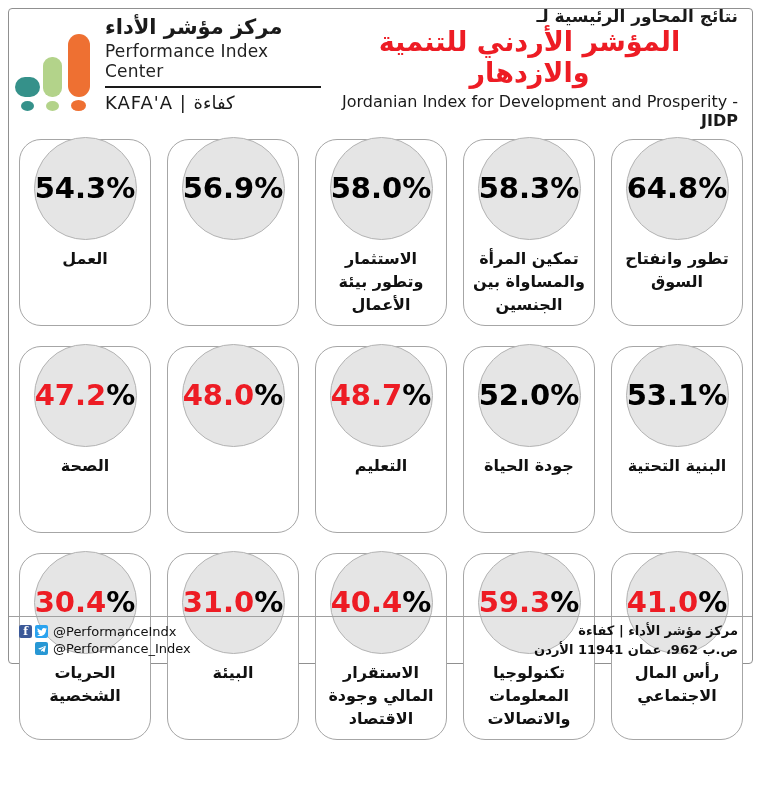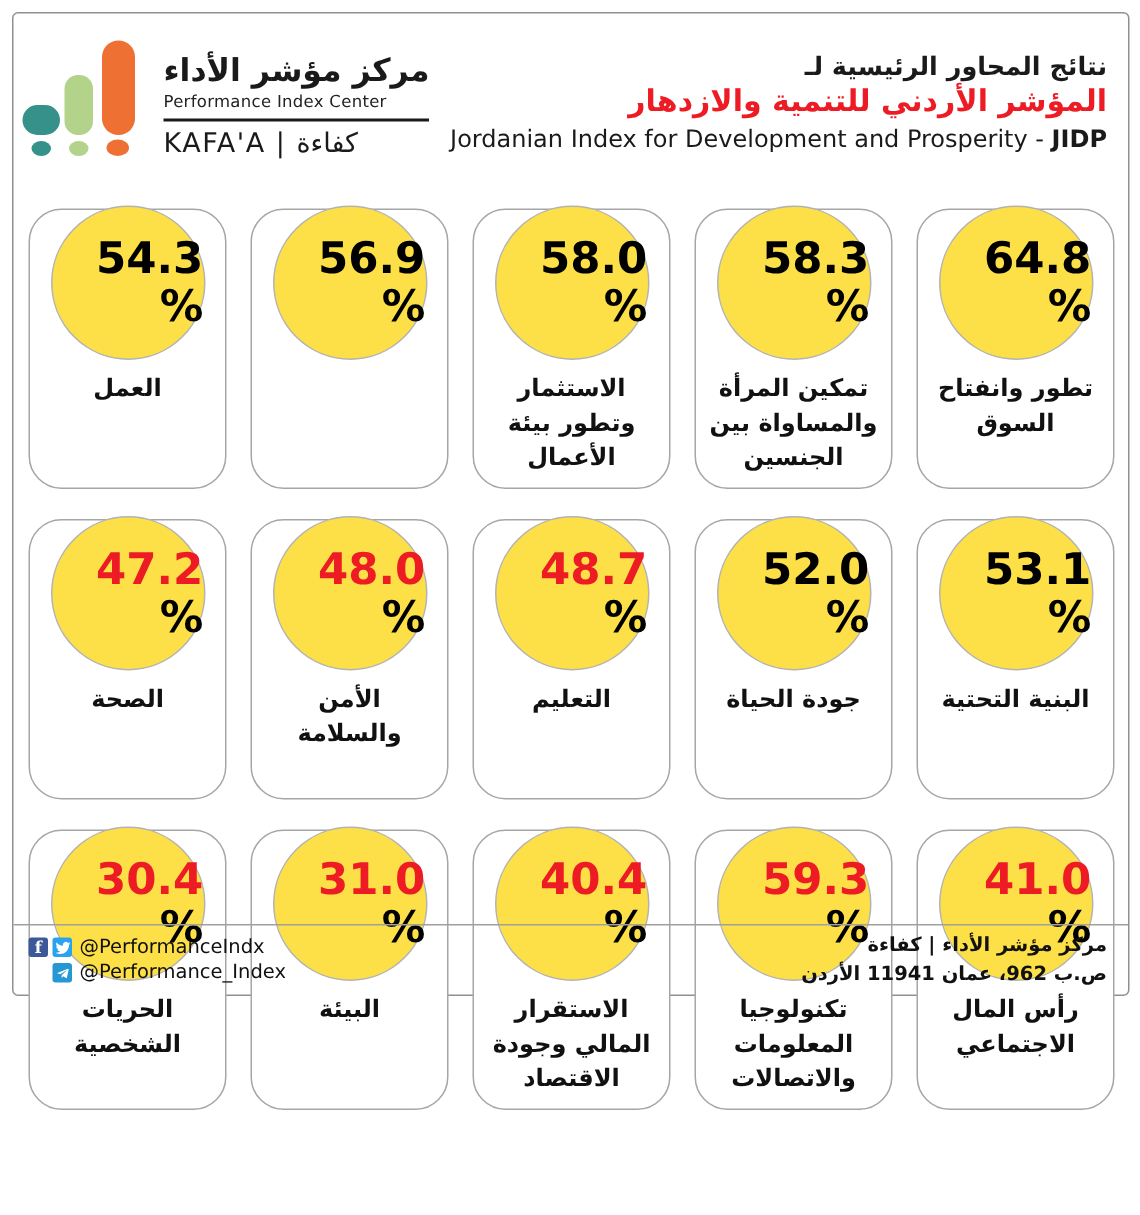--- a/index.html
+++ b/index.html
@@ -16,39 +16,39 @@
   .logo-bars { position:relative; width:80px; height:88px; }
   .logo-bars div { position:absolute; }
   .bar-teal   { left:0;  top:48px; width:25px; height:20px; border-radius:10px; }
   .dot-teal   { left:6px;  top:72px; width:13px; height:10px; border-radius:50%; }
   .bar-green  { left:28px; top:28px; width:19px; height:40px; border-radius:9px; }
   .dot-green  { left:31px; top:72px; width:13px; height:10px; border-radius:50%; }
   .bar-orange { left:53px; top:5px;  width:22px; height:63px; border-radius:11px; }
   .dot-orange { left:56px; top:71px; width:15px; height:11px; border-radius:50%; }
   .logo-text { padding-bottom:4px; }
   .org-ar { font-size:21px; font-weight:bold; color:#1a1a1a; direction:rtl; text-align:left; }
-  .org-en { font-size:11px; color:#222; margin-top:2px; letter-spacing:.2px; }
+  .org-en { font-size:17px; color:#222; margin-top:2px; letter-spacing:.2px; }
   .logo-rule { border-top:2px solid #1a1a1a; margin:5px 0 4px 0; }
   .brand { font-size:18px; color:#1a1a1a; letter-spacing:1px; }
 
   .title-wrap { text-align:right; direction:rtl; padding-top:4px; }
   .t1 { font-size:17px; font-weight:bold; color:#1a1a1a; }
-  .t2 { font-size:20px; font-weight:bold; margin-top:0; }
+  .t2 { font-size:27px; font-weight:bold; margin-top:0;text-align:center; }
   .t3 { font-size:16px; color:#1a1a1a; direction:ltr; margin-top:4px; }
   .t3 b { font-weight:bold; }
 
   
   .grid { position:absolute; top:130px; left:10px; width:724px;
           display:grid; grid-template-columns:repeat(5,132px);
           grid-template-rows:repeat(3,187px); column-gap:16px; row-gap:20px; }
   .card { border:1px solid #a6a6a6; border-radius:22px; background:#fff;
           text-align:center; }
   .circle { width:103px; height:103px; margin:-3px auto 0; border-radius:50%;
-            background:#fde047; border:1px solid #b3b3b3;
-            display:flex; flex-direction:column; align-items:flex-end; justify-content:center; }
+            background:#e5e5e5; border:1px solid #b3b3b3;
+            display:flex; flex-direction:row; align-items:center; justify-content:center; }
   .value { font-size:29px; font-weight:bold; line-height:1.1; color:#000; }
   .pct   { font-size:29px; font-weight:bold; line-height:1.1; color:#000; }
   .label { margin-top:7px; font-size:16px; font-weight:bold; color:#111;
            direction:rtl; line-height:1.45; white-space:pre-line; }
 
   
   .footer { position:absolute; left:0; bottom:0; width:100%; height:47px;
             border-top:1px solid #a0a0a0; display:flex; align-items:center;
             justify-content:space-between; padding:2px 14px 2px 10px; }
   .social { font-size:13px; color:#111; }
@@ -145,22 +145,20 @@
         <div class="pct">%</div>
       </div>
       <div class="label">الصحة</div>
     </div>
 
     <div class="card">
       <div class="circle">
         <div class="value" style="color: rgb(237, 28, 36);">48.0</div>
         <div class="pct">%</div>
       </div>
-      <div class="label">الأمن
-والسلامة</div>
     </div>
 
     <div class="card">
       <div class="circle">
         <div class="value" style="color: rgb(237, 28, 36);">48.7</div>
         <div class="pct">%</div>
       </div>
       <div class="label">التعليم</div>
     </div>
 

